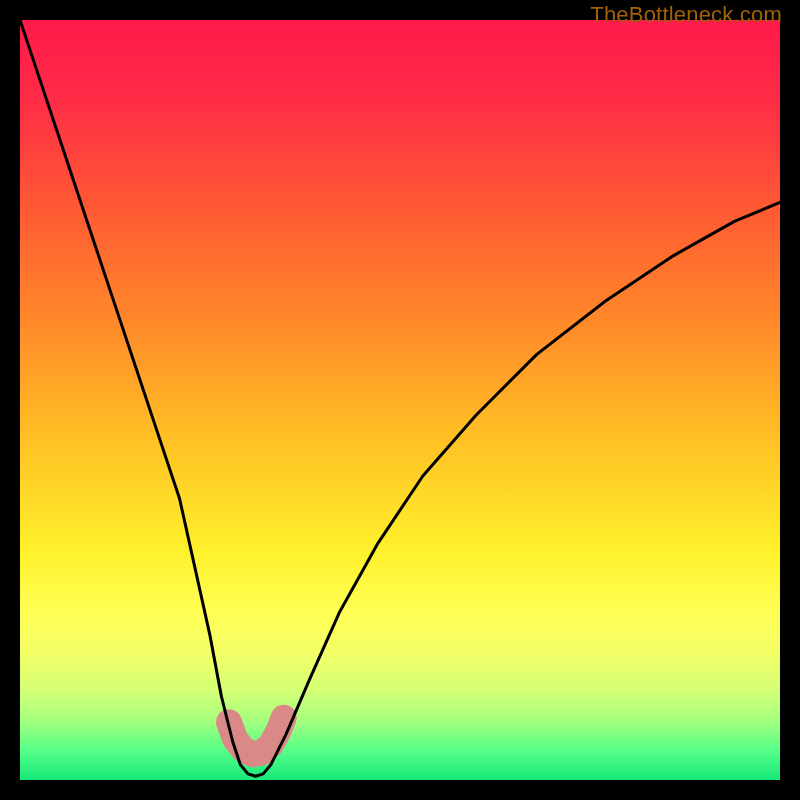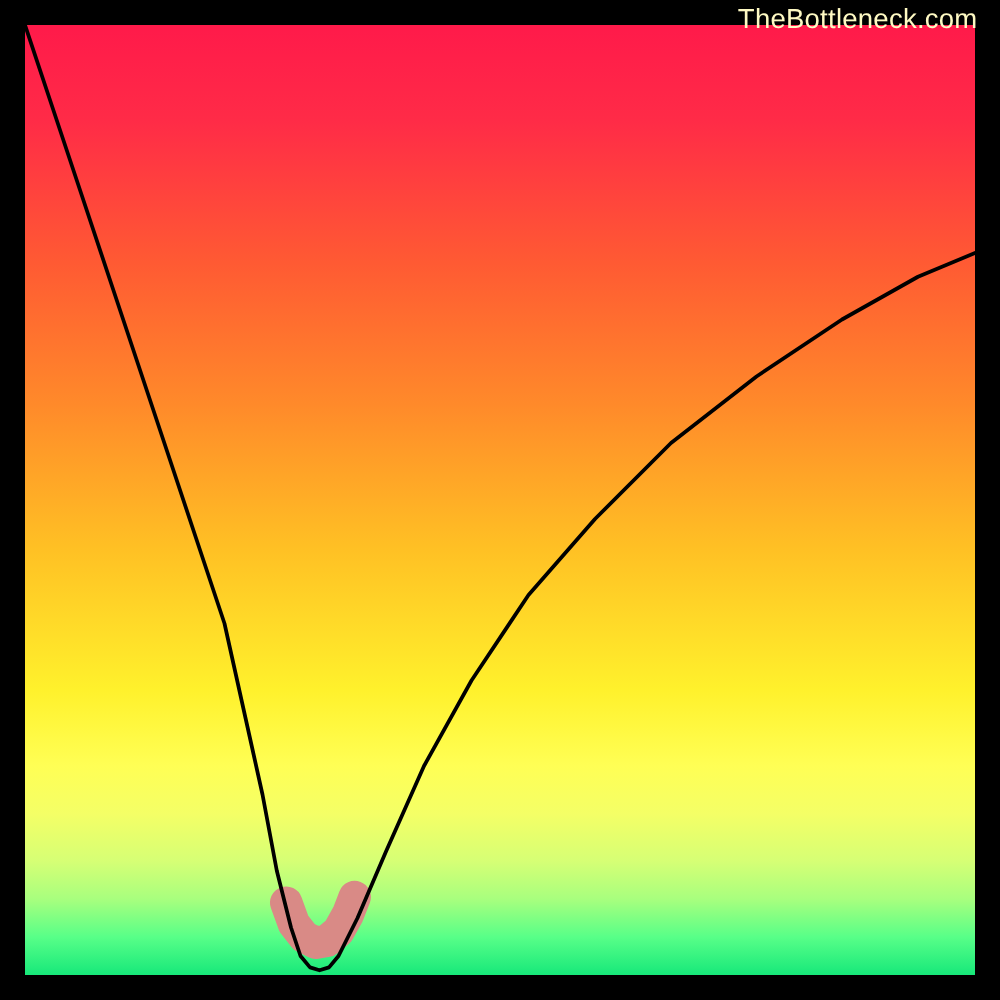--- a/index.html
+++ b/index.html
@@ -27,21 +27,21 @@
     overflow: hidden;
   }
   .gradient {
     position: absolute;
     inset: 0;
   }
   .watermark {
     position: absolute;
     top: 2px;
     right: 18px;
-    color: #fef9c3;
+    color: #a16207;
     font-size: 22px;
     font-weight: 500;
     letter-spacing: 0.2px;
   }
   svg.curve {
     position: absolute;
     inset: 0;
   }
 </style>
 </head>

